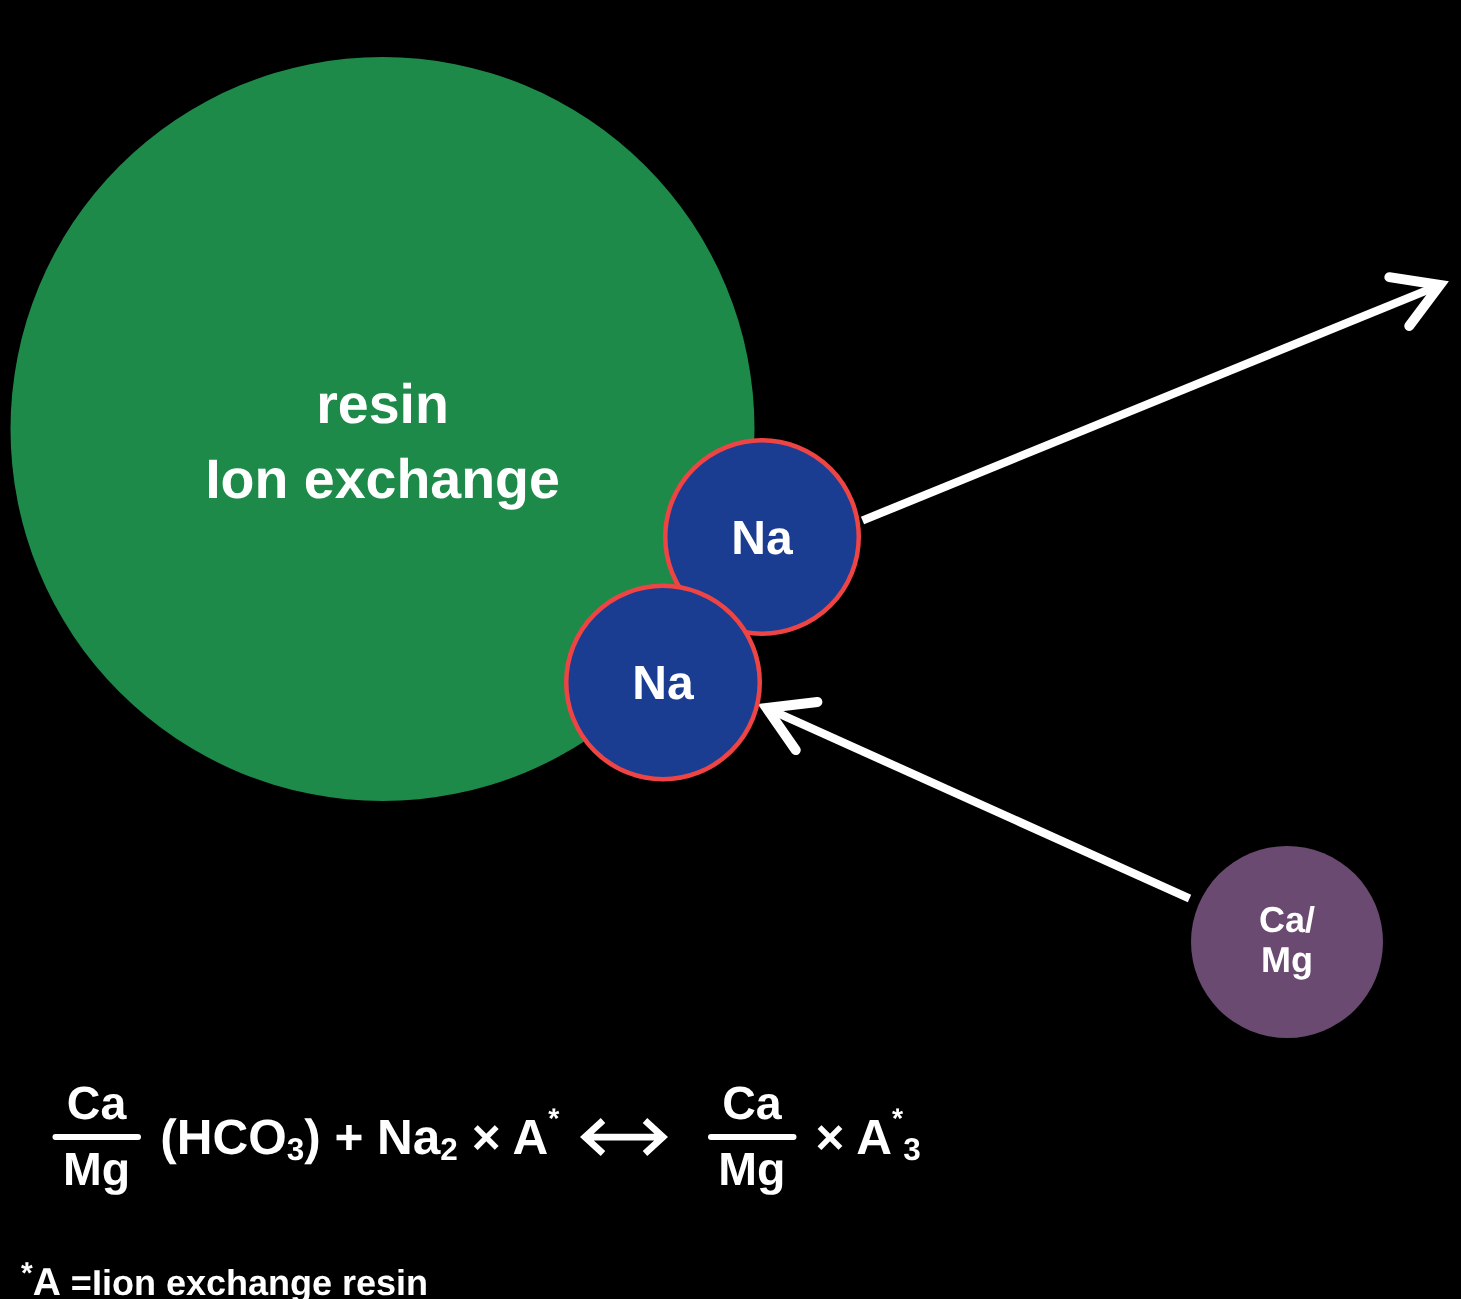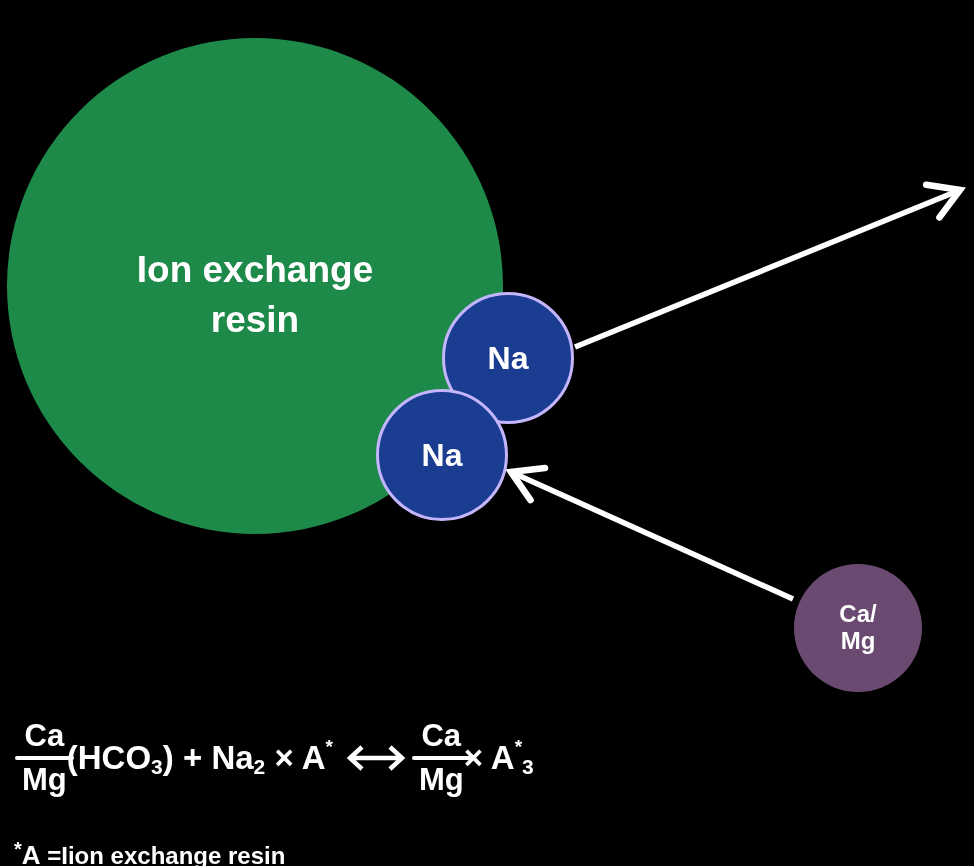--- a/index.html
+++ b/index.html
@@ -15,39 +15,39 @@
     text-align:center;font-weight:700;color:var(--text-white,#fff);
   }
   .resin{
     left:7px;top:38px;width:496px;height:496px;
     background:var(--resin-green,#1e8a4a);
     font-size:37px;line-height:1.35;padding-top:18px;box-sizing:border-box;
   }
   .na{
     width:132px;height:132px;box-sizing:border-box;
     background:var(--sodium-blue,#1b3d91);
-    border:3px solid #c4b5fd;font-size:32px;
+    border:3px solid #ef4444;font-size:32px;
   }
   .na-top{left:442px;top:292px;}
   .na-bottom{left:376px;top:389px;}
   .camg{
     left:794px;top:564px;width:128px;height:128px;
     background:var(--hardness-purple,#6b4a72);
     font-size:24px;line-height:1.12;
   }
   .arrows{position:absolute;left:0;top:0;pointer-events:none;}
   .eq{
     position:absolute;left:22px;top:700px;height:116px;width:940px;
     display:flex;align-items:center;
     font-weight:700;font-size:33px;white-space:pre;
   }
   .eq-part{display:inline-flex;align-items:center;}
   .frac{
     display:inline-flex;flex-direction:column;align-items:center;
-    font-size:31px;line-height:1.02;margin:0 0;
+    font-size:31px;line-height:1.02;margin:0 20px;
   }
   .frac .bar{
     align-self:stretch;height:4px;background:var(--text-white,#fff);
     border-radius:2px;margin:4px -7px;
   }
   .sb{font-size:21px;position:relative;top:9px;line-height:0;}
   .sp{font-size:19px;position:relative;top:-11px;line-height:0;}
   .dbl{margin:0 12px;flex:none;}
   .footnote{
     position:absolute;left:14px;top:838px;
@@ -65,22 +65,22 @@
     <defs>
       <marker id="ah" viewBox="0 0 12 12" refX="10" refY="6" markerWidth="8" markerHeight="8" orient="auto-start-reverse" markerUnits="strokeWidth">
         <path d="M2 1.2 L10 6 L2 10.8" fill="none" stroke="#ffffff" stroke-width="1.8" stroke-linecap="round"></path>
       </marker>
     </defs>
     <line x1="575" y1="347" x2="960" y2="190" stroke="#ffffff" stroke-width="5.5" marker-end="url(#ah)"></line>
     <line x1="793" y1="599" x2="511" y2="472" stroke="#ffffff" stroke-width="5.5" marker-end="url(#ah)"></line>
   </svg>
 
   <div class="circle resin">
+    <div>resin</div>
     <div>Ion exchange</div>
-    <div>resin</div>
   </div>
 
   <div class="circle na na-top">
     <span>Na</span>
   </div>
   <div class="circle na na-bottom">
     <span>Na</span>
   </div>
 
   <div class="circle camg">

